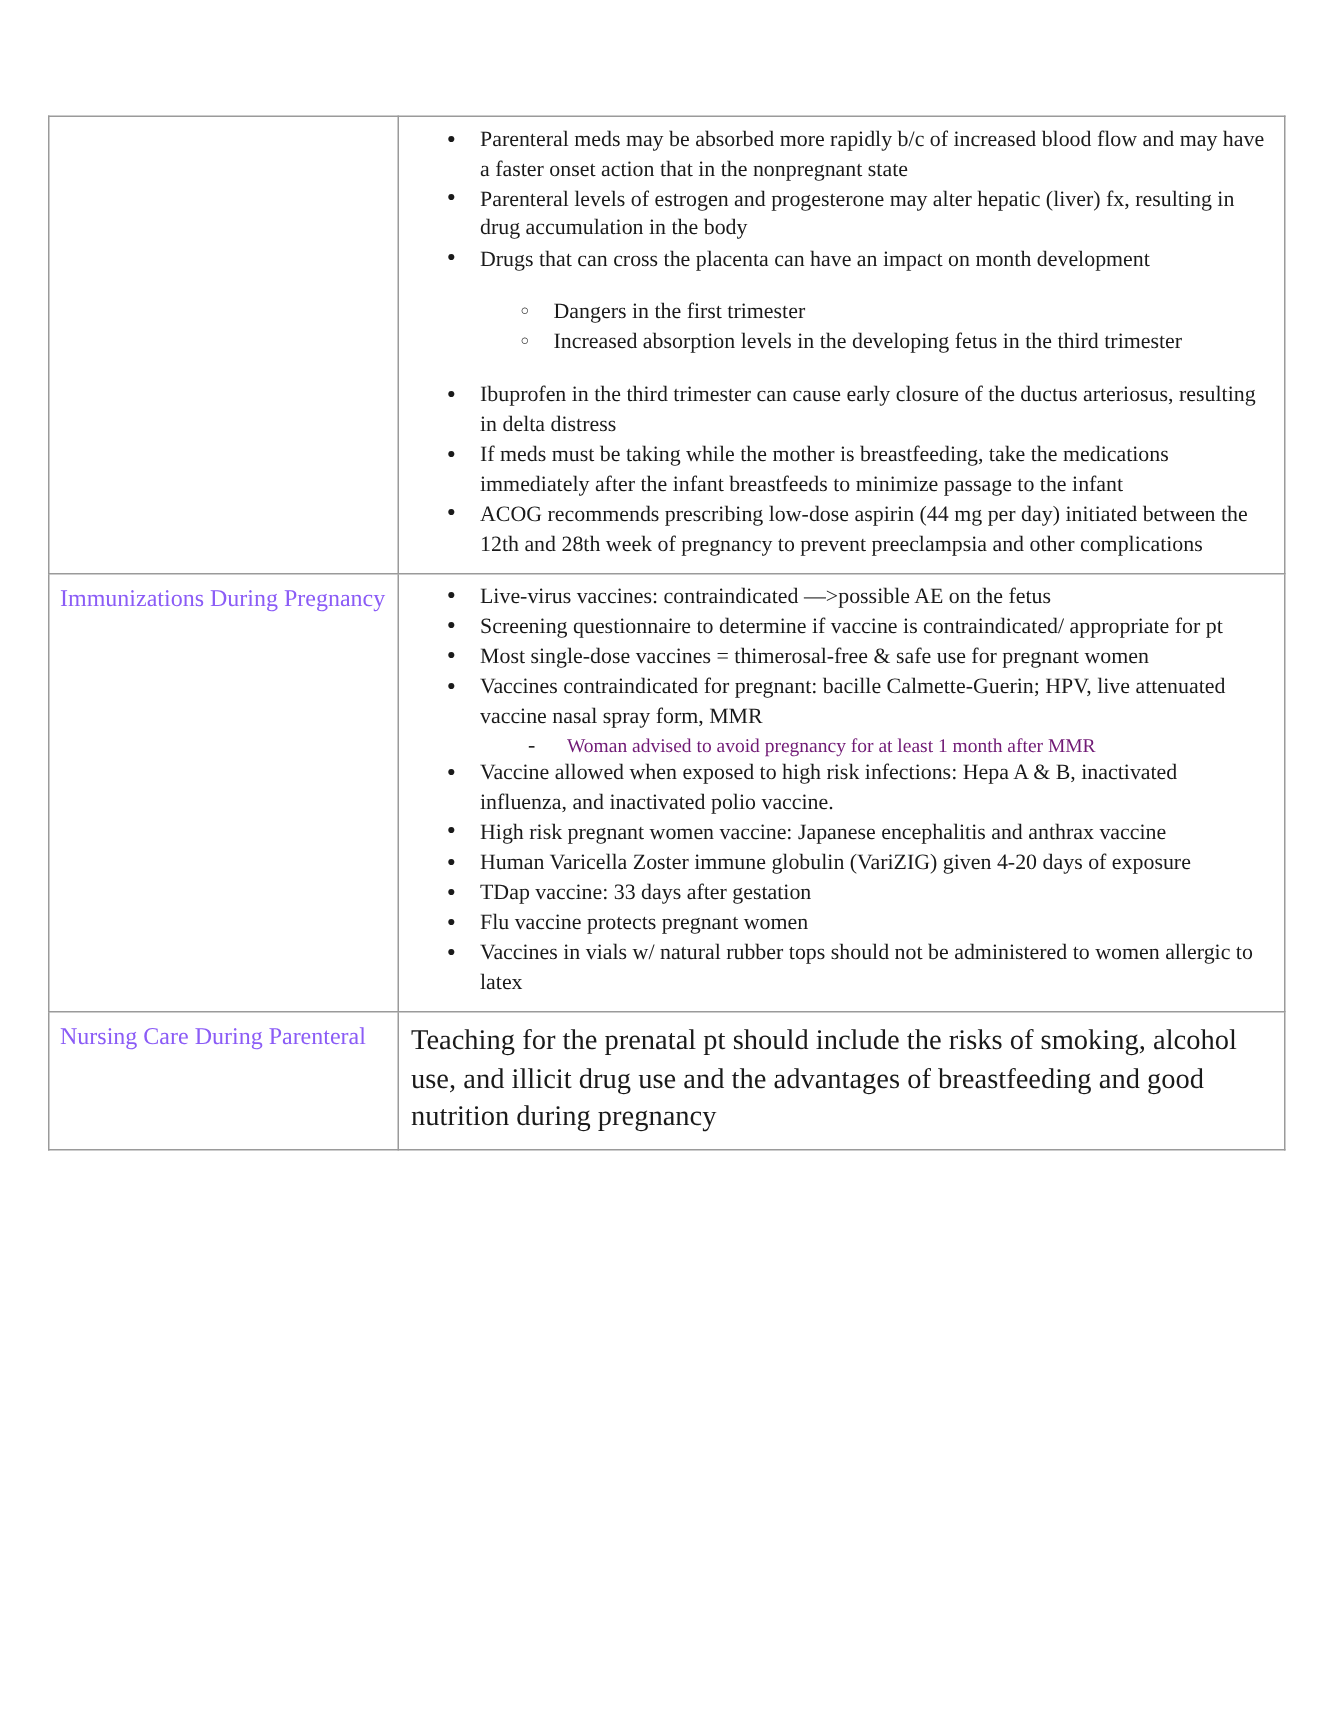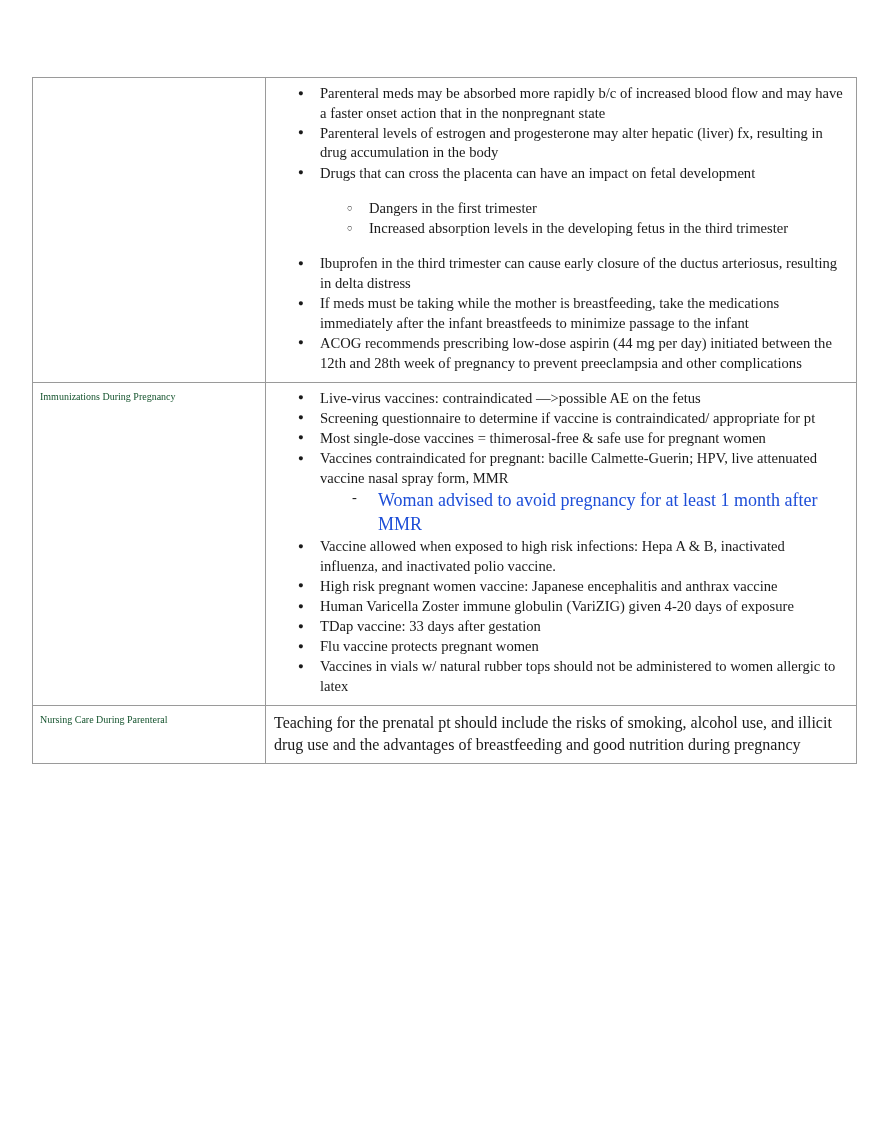--- a/index.html
+++ b/index.html
@@ -42,23 +42,23 @@
 
   .col-label {
     width: 233px;
   }
   .col-content {
     width: 591px;
   }
 
   .label-cell {
     padding: 7px 8px 7px 7px;
-    font-size: 10px;
+    font-size: 16px;
     line-height: 1.3;
-    color: #14532d;
+    color: #8b5cf6;
   }
 
   .content-cell {
     padding: 6px 10px 8px 0px;
   }
 
   
   ul.lvl1 {
     margin: 0;
     padding: 0 0 0 54px;
@@ -104,40 +104,40 @@
     color: #1a1a1a;
   }
 
   ul.lvl3 {
     margin: 0;
     padding: 0 0 0 58px;
     list-style: none;
   }
   ul.lvl3 > li {
     position: relative;
-    font-size: 18px;
-    line-height: 1.345;
-    color: #1d4ed8;
+    font-size: 13px;
+    line-height: 1.345;
+    color: #701a75;
   }
   ul.lvl3 > li > .txt::before {
     content: "-";
     position: absolute;
     left: -26px;
     top: 0;
     font-size: 14.6px;
     line-height: 1.345;
     color: #1a1a1a;
   }
 
   .txt {
     display: block;
   }
 
   .plain-para {
-    font-size: 16px;
+    font-size: 19px;
     line-height: 1.345;
     color: #1a1a1a;
     margin: 0;
     padding: 0 0 0 8px;
   }
 </style>
 </head>
 <body>
 
 <div class="page">
@@ -156,21 +156,21 @@
         <td class="col-content">
           <div class="content-cell">
             <ul class="lvl1">
               <li>
                 <span class="txt">Parenteral meds may be absorbed more rapidly b/c of increased blood flow and may have a faster onset action that in the nonpregnant state</span>
               </li>
               <li>
                 <span class="txt">Parenteral levels of estrogen and progesterone may alter hepatic (liver) fx, resulting in drug accumulation in the body</span>
               </li>
               <li>
-                <span class="txt">Drugs that can cross the placenta can have an impact on fetal development</span>
+                <span class="txt">Drugs that can cross the placenta can have an impact on month development</span>
                 <ul class="lvl2">
                   <li>
                     <span class="txt">Dangers in the first trimester</span>
                   </li>
                   <li>
                     <span class="txt">Increased absorption levels in the developing fetus in the third trimester</span>
                   </li>
                 </ul>
               </li>
               <li>

